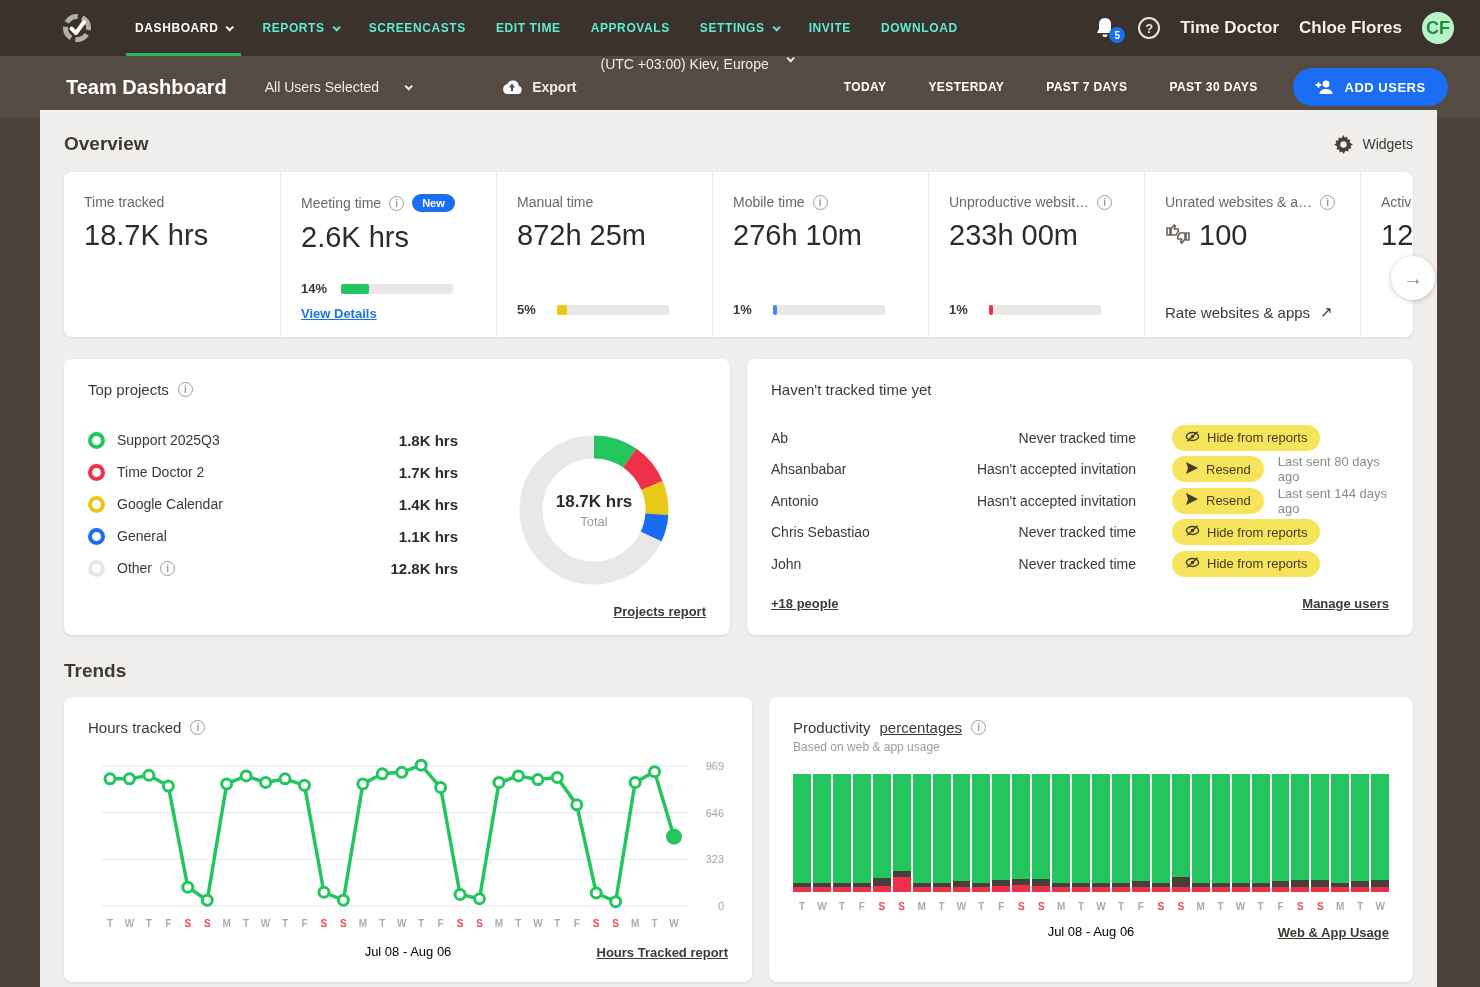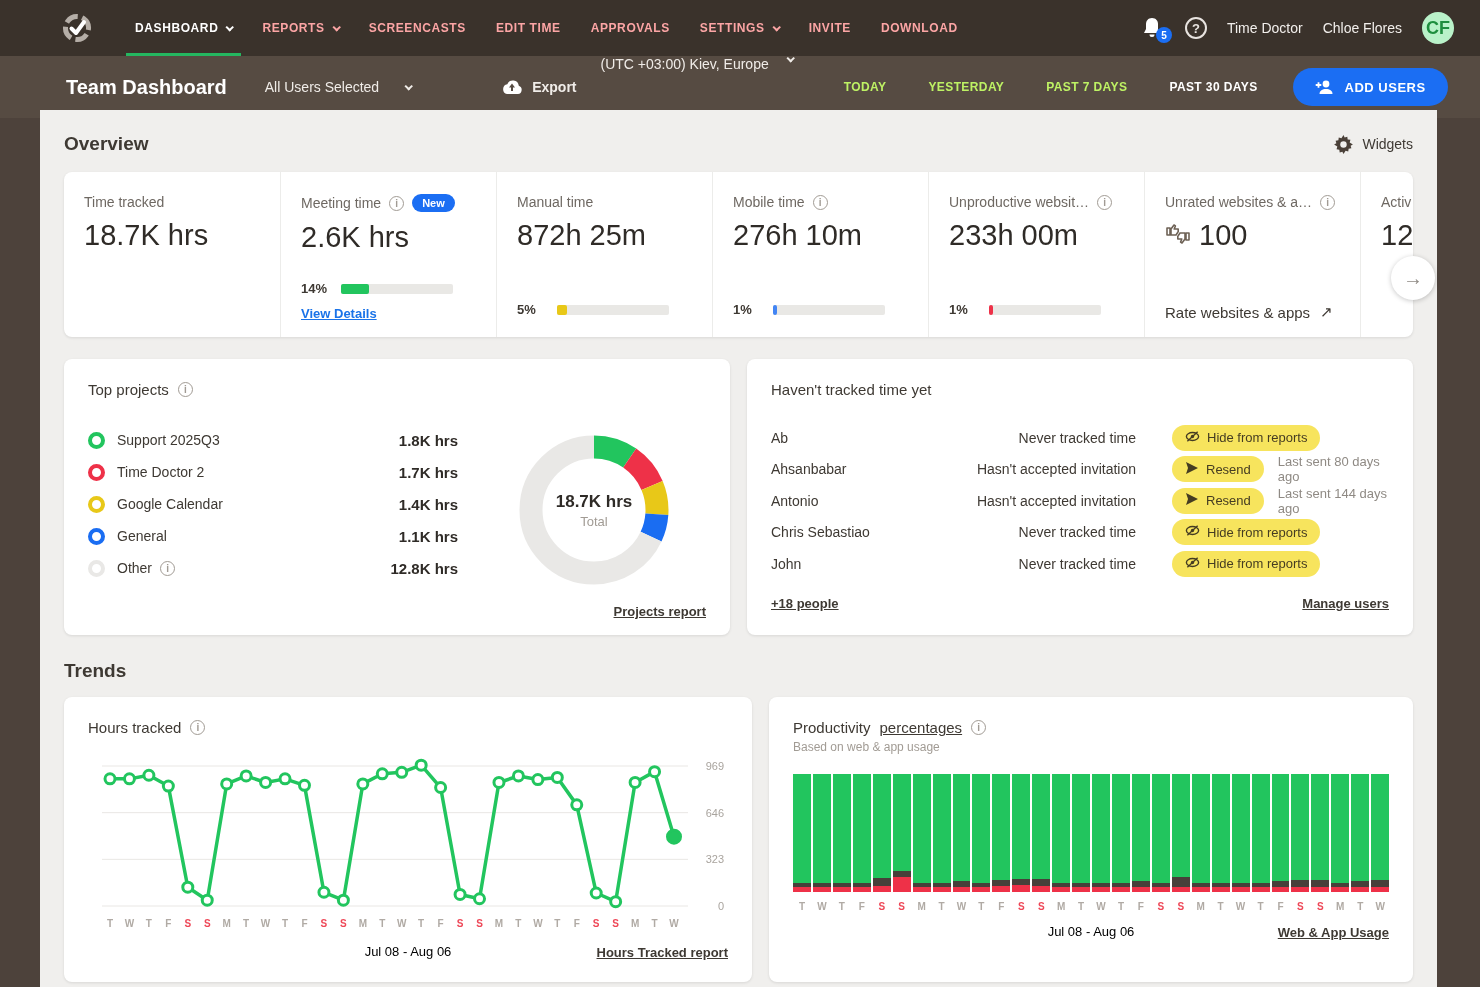--- a/index.html
+++ b/index.html
@@ -2,40 +2,40 @@
 <html><head>
 <meta charset="utf-8">
 <style>
   *{box-sizing:border-box;margin:0;padding:0}
   html,body{width:1480px;height:987px;overflow:hidden}
   body{background:#4d423b;font-family:"Liberation Sans",sans-serif;color:#3e3933}
   
   .nav{height:56px;background:#3a322b;display:flex;align-items:stretch;padding-left:62px;position:relative}
   .logo{display:flex;align-items:center;margin-right:28px}
   .nav-items{display:flex;align-items:stretch}
-  .nav-item{display:flex;align-items:center;padding:0 15px;font-size:12px;font-weight:700;letter-spacing:.6px;color:#fca5a5;cursor:pointer;position:relative}
+  .nav-item{display:flex;align-items:center;padding:0 15px;font-size:12px;font-weight:700;letter-spacing:.6px;color:#5eead4;cursor:pointer;position:relative}
   .nav-item.active{color:#fff}
   .nav-item.active::after{content:"";position:absolute;left:6px;right:6px;bottom:0;height:3px;background:#24b760}
   .nav-right{margin-left:auto;display:flex;align-items:center;gap:20px;padding-right:26px}
   .bell{position:relative;width:24px;height:24px}
   .badge{position:absolute;right:-7px;bottom:-3px;background:#1b6ef3;color:#fff;font-size:10px;font-weight:700;min-width:16px;height:16px;border-radius:8px;display:flex;align-items:center;justify-content:center;padding:0 3px}
   .help{width:22px;height:22px;border:2px solid #e8e4e0;border-radius:50%;color:#e8e4e0;font-weight:700;font-size:13px;display:flex;align-items:center;justify-content:center}
-  .nav-name{color:#f2efec;font-size:14px;font-weight:400}
+  .nav-name{color:#f2efec;font-size:17px;font-weight:700}
   .avatar{width:32px;height:32px;border-radius:50%;background:#b9f2c9;color:#1e8e3e;font-size:18px;font-weight:700;display:flex;align-items:center;justify-content:center}
   .chev{width:6px;height:6px;border-right:2px solid currentColor;border-bottom:2px solid currentColor;transform:rotate(45deg) translateY(-1px);display:inline-block;margin-left:8px}
   
   .toolbar{height:62px;background:#564b42;display:flex;align-items:stretch;padding-left:66px;color:#d9d3cc;position:relative}
   .tb-title{color:#fff;font-size:20px;font-weight:700;display:flex;align-items:center;margin-right:38px}
   .tb-filter{display:flex;align-items:center;font-size:14px;color:#f0ece8;cursor:pointer;margin-right:90px}
   .tb-filter .chev{margin-left:26px}
   .tb-export{display:flex;align-items:center;gap:9px;font-size:14px;font-weight:700;color:#f0ece8;cursor:pointer;margin-right:24px}
   .tb-tz{display:flex;font-size:14px;color:#f0ece8;cursor:pointer;margin-right:30px}
   .tb-tz .chev{margin-left:18px}
   .ranges{display:flex;align-items:stretch}
-  .range{display:flex;align-items:center;padding:0 21px;font-size:12px;font-weight:700;letter-spacing:.4px;color:#bef264;cursor:pointer;position:relative}
+  .range{display:flex;align-items:center;padding:0 21px;font-size:12px;font-weight:700;letter-spacing:.4px;color:#ffffff;cursor:pointer;position:relative}
   .range.active{color:#fff}
   .range.active::after{content:"";position:absolute;left:0;right:0;bottom:0;height:3px;background:#24b760}
   .add-users{margin:8px 0 8px 14px;align-self:center;height:38px;border:none;border-radius:19px;background:#1b6ef3;color:#fff;font-family:inherit;font-size:13px;font-weight:700;letter-spacing:.5px;display:flex;align-items:center;gap:10px;padding:0 22px;cursor:pointer}
   
   .content{position:absolute;left:40px;right:43px;top:110px;bottom:0;background:#f0efed;padding:18px 24px 0}
   .section-head{display:flex;align-items:center;justify-content:space-between;height:32px}
   .section-title{font-size:19px;font-weight:700;color:#3e3933}
   .widgets-btn{display:flex;align-items:center;gap:9px;font-size:14px;font-weight:500;color:#3e3933;cursor:pointer}
   
   .stats-wrap{position:relative;margin-top:12px}

